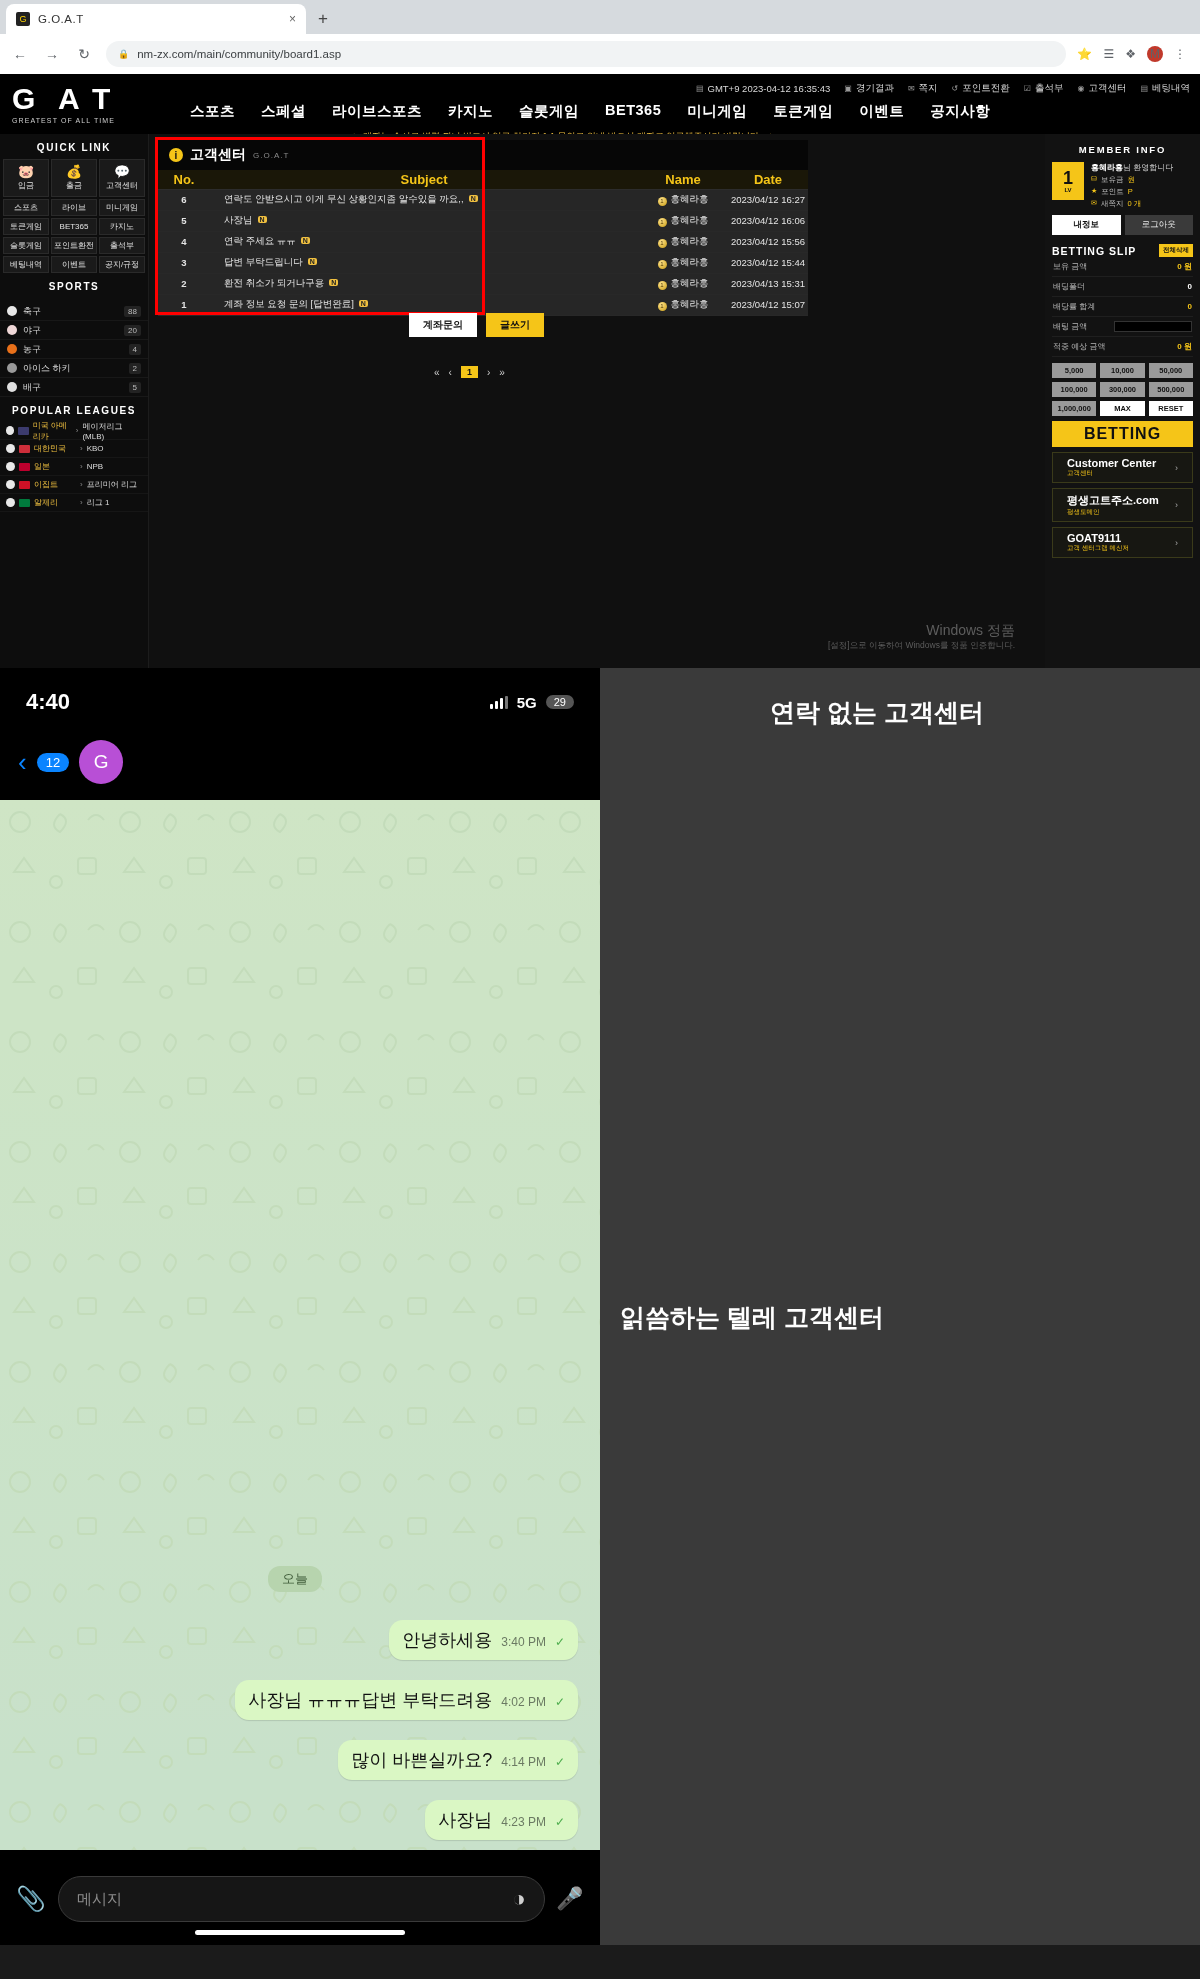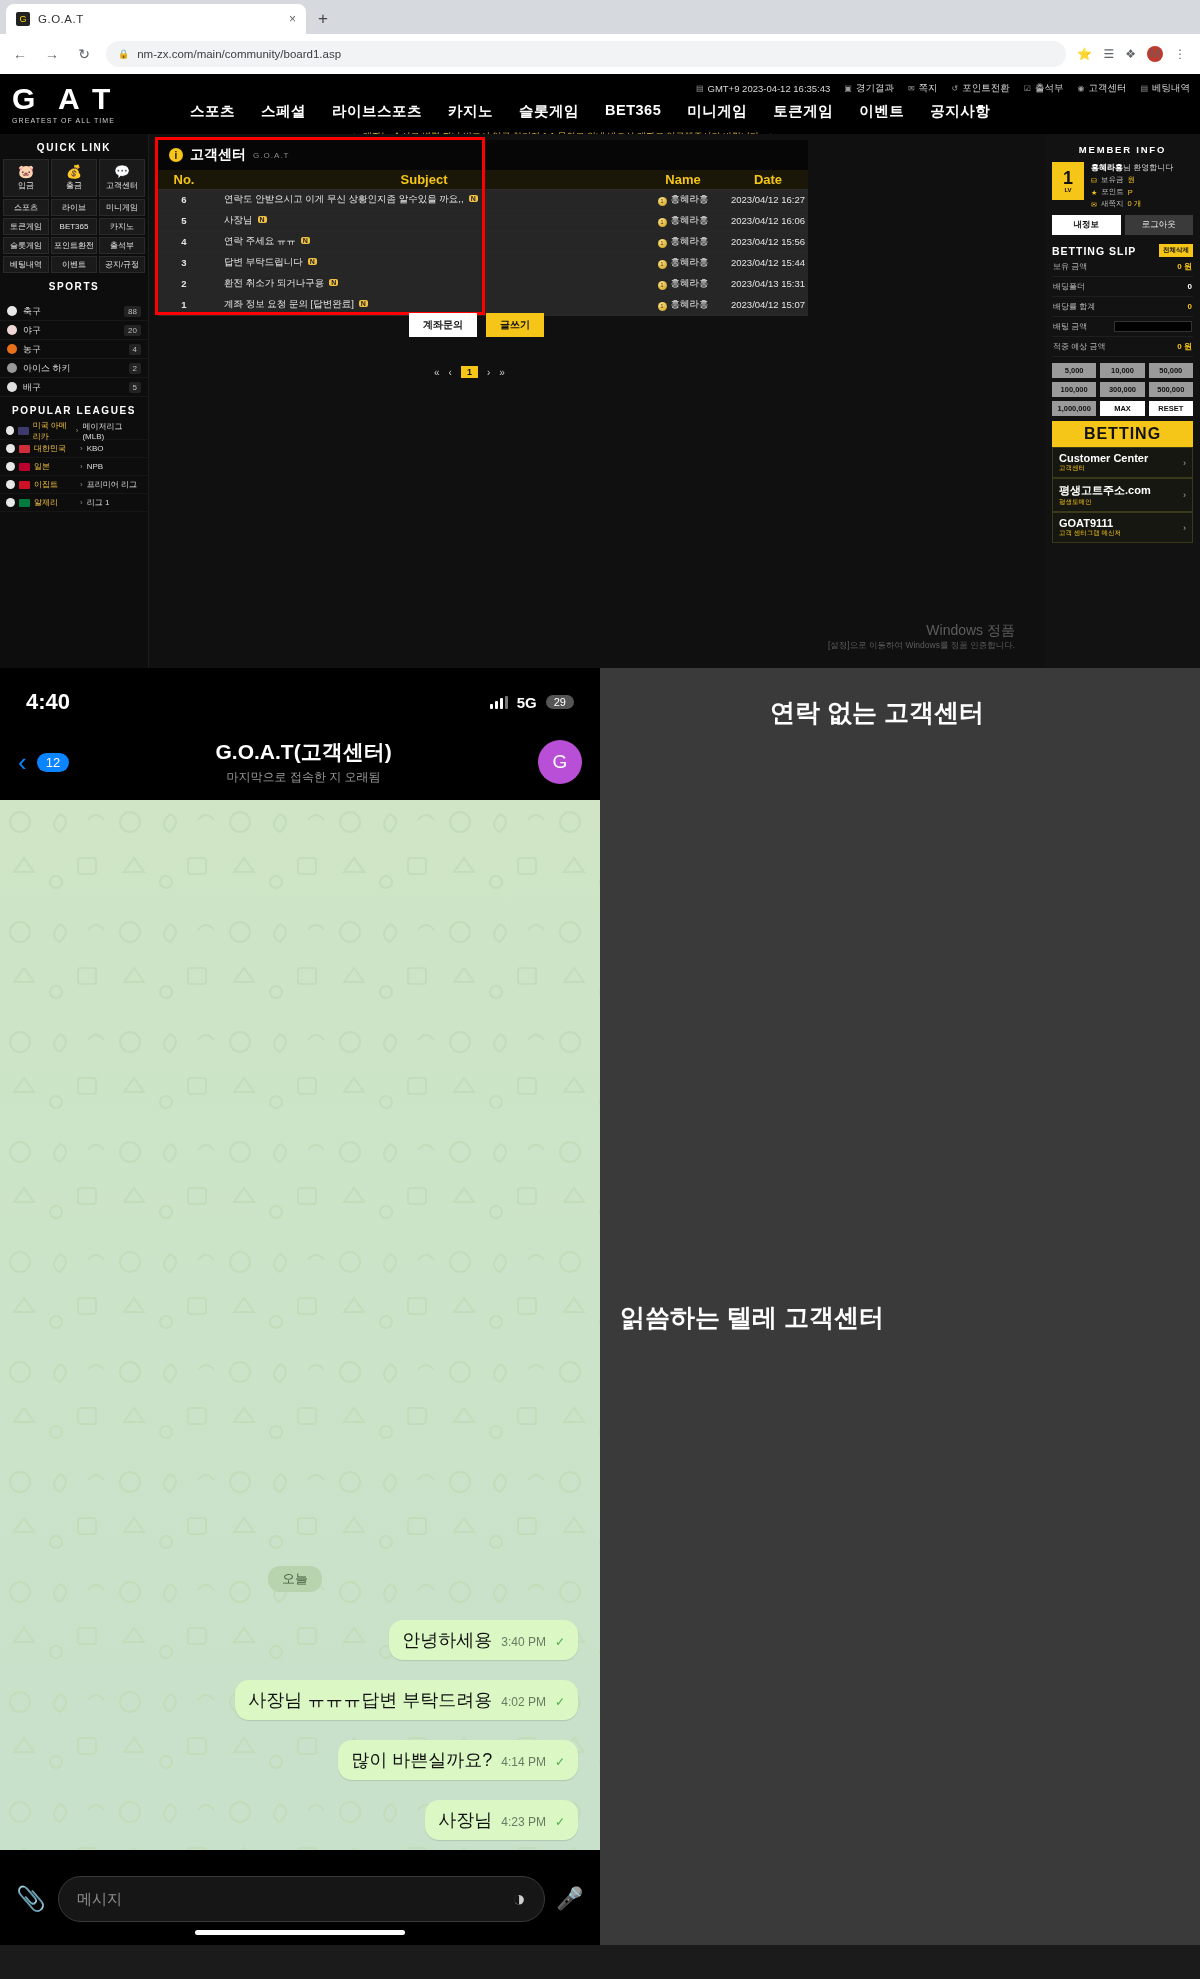--- a/index.html
+++ b/index.html
@@ -105,41 +105,41 @@
   .rside { width:155px; background:#121212; padding:6px 7px; }
   .r-title { text-align:center; font-size:9.5px; font-weight:bold; color:#fff; letter-spacing:1.8px; padding:4px 0 7px; }
   .mi-row { display:flex; gap:7px; }
   .lvbox { width:32px; height:38px; background:#f5c518; color:#111; display:flex; flex-direction:column;
            align-items:center; justify-content:center; }
   .lvnum { font-size:18px; font-weight:bold; line-height:1; }
   .lvlab { font-size:6px; font-weight:bold; }
   .mi-info { flex:1; }
   .mi-welcome { font-size:8px; color:#ccc; }
   .mi-welcome b { color:#fff; }
-  .mi-line { display:flex; align-items:flex-end; gap:4px; font-size:7.5px; color:#bdbdbd; margin-top:2px; }
+  .mi-line { display:flex; align-items:flex-start; gap:4px; font-size:7.5px; color:#bdbdbd; margin-top:2px; }
   .mi-line .mk { color:#f5c518; font-size:7px; }
   .mi-line .vl { color:#f5c518; }
   .twobtn { display:flex; gap:4px; margin-top:6px; }
   .tb { flex:1; text-align:center; font-size:8.5px; padding:4px 0; }
   .tb.w { background:#fff; color:#111; font-weight:bold; }
   .tb.d { background:#3a3a3a; color:#e8e8e8; }
   .bs-head { display:flex; align-items:center; justify-content:space-between; margin-top:9px; }
   .bs-title { font-size:10.5px; font-weight:bold; color:#fff; letter-spacing:1px; }
   .bs-clear { background:#f5c518; color:#111; font-size:6.5px; font-weight:bold; padding:2px 4px; }
   .bs-row { display:flex; justify-content:space-between; align-items:center; font-size:8px; color:#b5b5b5;
             border-bottom:1px solid #1f1f1f; padding:4px 1px; }
   .bs-row .v { color:#fff; font-weight:bold; }
   .bs-row .vy { color:#f5c518; font-weight:bold; }
   .bs-input { width:78px; height:11px; background:#000; border:1px solid #333; }
   .amtgrid { display:grid; grid-template-columns:repeat(3,1fr); gap:4px; margin-top:6px; }
   .amt { background:#9a9a9a; color:#111; font-size:7.5px; font-weight:bold; text-align:center; padding:3px 0; }
   .amt.light { background:#fff; }
   .betbtn { margin-top:5px; background:#f5c518; color:#111; text-align:center; font-size:16px;
             font-weight:bold; letter-spacing:1px; padding:4px 0; }
-  .linkbox { border:1px solid #3a3a1a; background:#171712; padding:4px 6px;
+  .linkbox { margin-top:5px; border:1px solid #3a3a1a; background:#171712; padding:4px 14px;
              display:flex; align-items:center; justify-content:space-between; }
   .lb-t { font-size:11px; font-weight:bold; color:#fff; }
   .lb-s { font-size:6.5px; color:#f5c518; }
   .lb-a { font-size:9px; color:#aaa; }
 
   
   .taskbar { height:34px; background:#1d1d1d; display:flex; align-items:center; padding:0 8px; gap:7px; }
   .tb-start { font-size:13px; color:#7fbbe8; }
   .tb-search { width:130px; height:22px; background:#2b2b2b; border-radius:3px; display:flex;
                align-items:center; gap:5px; padding:0 7px; }
@@ -581,24 +581,20 @@
             <i style="height:11px"></i>
             <i style="height:13px;background:#777"></i>
           </span>
         <span class="net">5G</span>
         <span class="batt">29</span>
       </span>
     </div>
     <div class="ph-head">
       <span class="ph-back">‹</span>
       <span class="ph-count">12</span>
-      <div class="ph-center">
-        <div class="ph-name">G.O.A.T(고객센터)</div>
-        <div class="ph-sub">마지막으로 접속한 지 오래됨</div>
-      </div>
       <span class="ph-av">G</span>
     </div>
     <div class="ph-chat">
       <svg class="doodle" viewBox="0 0 600 1050" preserveAspectRatio="none">
         <defs>
           <pattern id="dd" width="110" height="110" patternUnits="userSpaceOnUse">
             <circle cx="20" cy="22" r="10" fill="none" stroke="#b9d6ae" stroke-width="2"></circle>
             <path d="M60 14 q12 6 0 18 q-12 -6 0 -18" fill="none" stroke="#b9d6ae" stroke-width="2"></path>
             <rect x="78" y="58" width="18" height="16" rx="3" fill="none" stroke="#b9d6ae" stroke-width="2"></rect>
             <path d="M14 72 l10 -14 l10 14 z" fill="none" stroke="#b9d6ae" stroke-width="2"></path>

